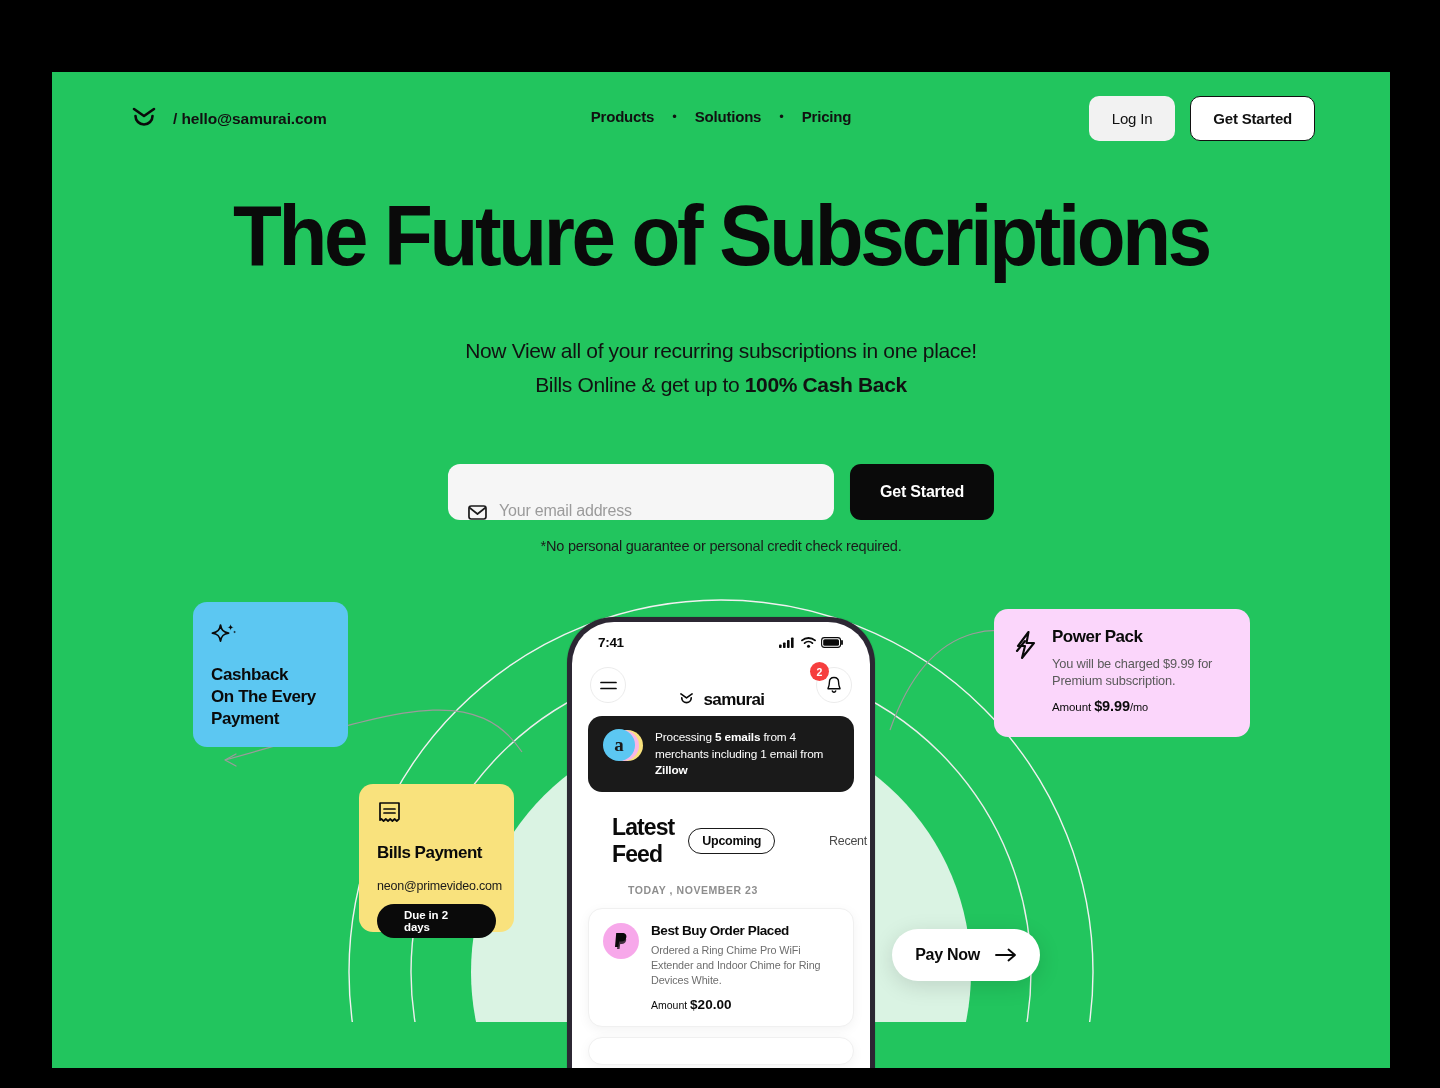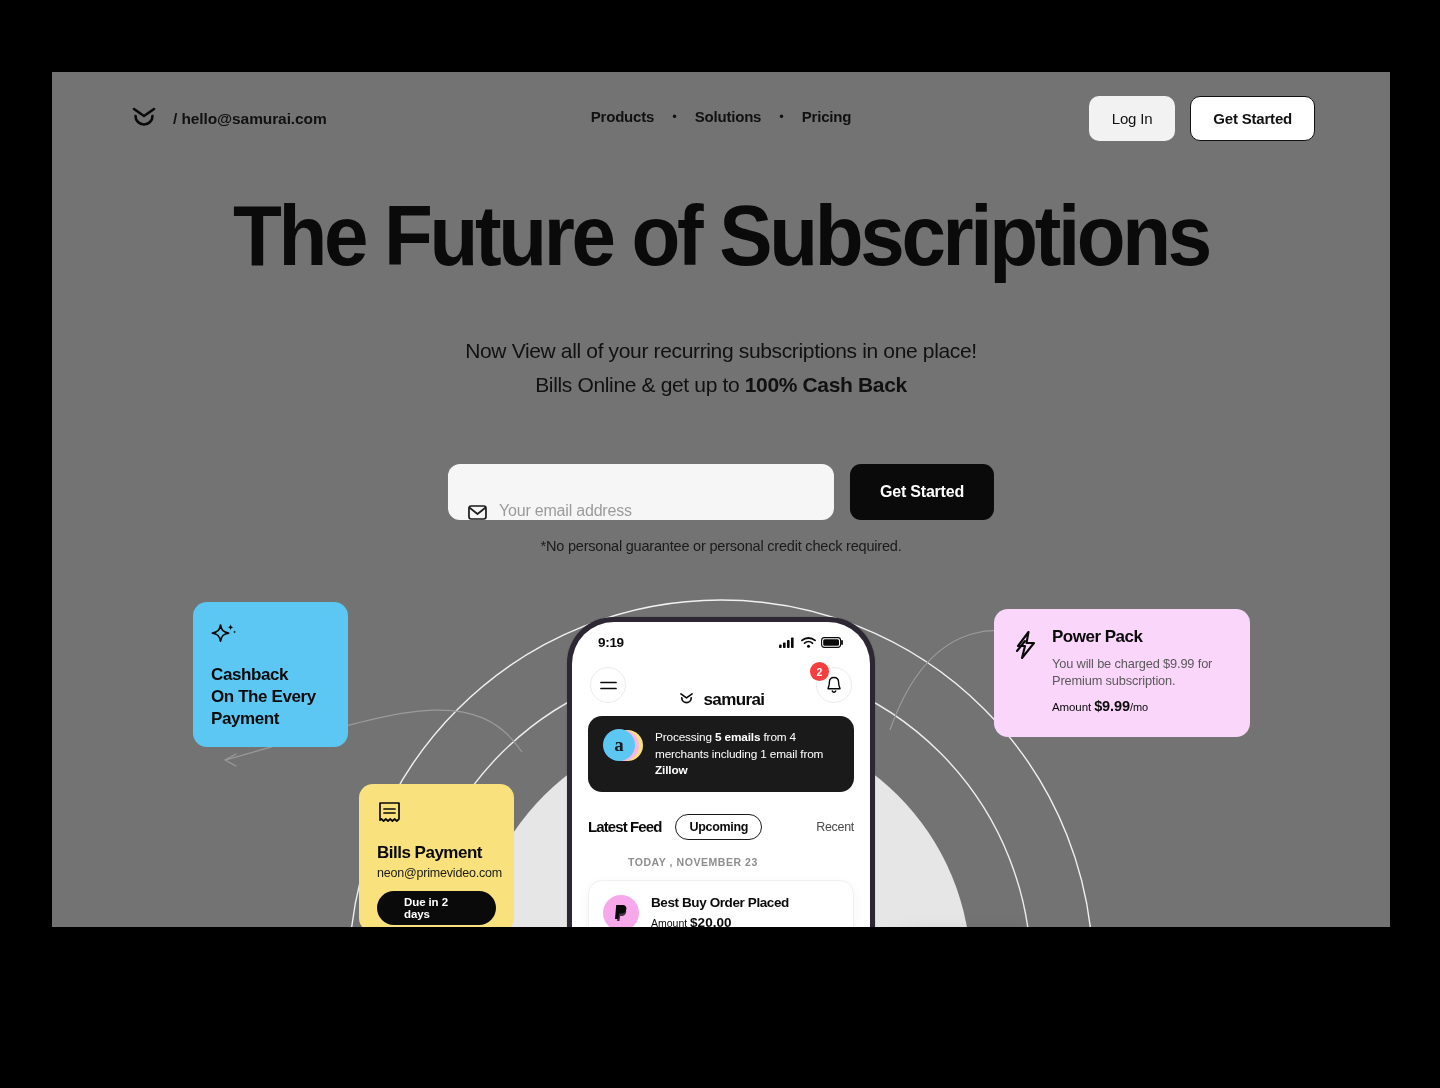--- a/index.html
+++ b/index.html
@@ -7,22 +7,22 @@
     width:1440px; height:1088px; overflow:hidden;
     background:#000;
     font-family:"Liberation Sans", sans-serif;
     -webkit-font-smoothing:antialiased;
   }
 
   
   #frame {
     position:absolute;
     left:52px; top:72px;
-    width:1338px; height:855px;
-    background:#737373;
+    width:1338px; height:996px;
+    background:#22c55e;
     overflow:hidden;
   }
 
   
   .header {
     position:absolute; left:0; top:0;
     width:100%; height:100px;
     display:flex; align-items:center;
   }
   .brand {
@@ -134,21 +134,21 @@
   
   .card-bills {
     position:absolute; left:307px; top:712px;
     width:155px; height:148px;
     background:#f9e27d; border-radius:14px;
     padding:16px 18px;
   }
   .card-bills .ico { width:25px; height:25px; display:block; margin-bottom:18px; }
   .card-bills .title {
     font-size:17px; font-weight:800; color:#0a0a0a;
-    letter-spacing:-0.5px; margin-bottom:3px;
+    letter-spacing:-0.5px; margin-bottom:16px;
   }
   .card-bills .email {
     font-size:12.5px; color:#1a1a1a; letter-spacing:-0.2px; margin-bottom:11px;
   }
   .card-bills .badge {
     display:inline-block; background:#0a0a0a; color:#fff;
     border-radius:20px; padding:5px 27px;
     font-size:11.5px; font-weight:700; letter-spacing:-0.1px;
   }
 
@@ -251,21 +251,21 @@
   .notify-text {
     font-size:11.8px; line-height:16.5px; color:#fff;
     letter-spacing:-0.15px;
   }
   .notify-text b { font-weight:700; }
 
   .feed-head {
     display:flex; align-items:center; gap:14px;
     margin-top:22px;
   }
-  .feed-title { font-size:15px; font-weight:800; color:#0a0a0a; letter-spacing:-0.9px; }
+  .feed-title { font-size:23px; font-weight:800; color:#0a0a0a; letter-spacing:-0.9px;margin-left:24px; }
   .chip-active {
     border:1.4px solid #1a1a1a; border-radius:20px;
     padding:5px 13px; font-size:12.5px; font-weight:700;
     color:#0a0a0a; letter-spacing:-0.3px; cursor:pointer;
   }
   .chip-idle {
     font-size:12.5px; color:#4a4a4a; letter-spacing:-0.3px; cursor:pointer;padding-left:40px;
   }
   .feed-date {
     margin-top:16px; font-size:10.5px; font-weight:700;
@@ -406,21 +406,21 @@
     <svg width="22" height="14" viewBox="0 0 22 14">
       <line x1="1" y1="7" x2="19" y2="7" stroke="#0a0a0a" stroke-width="1.9" stroke-linecap="round"></line>
       <path d="M13.5 1.5 L20 7 L13.5 12.5" fill="none" stroke="#0a0a0a" stroke-width="1.9" stroke-linecap="round" stroke-linejoin="round"></path>
     </svg>
   </button>
 
   <div class="phone">
     <div class="phone-screen">
 
       <div class="status-bar">
-        <span class="status-time">9:19</span>
+        <span class="status-time">7:41</span>
         <span class="status-icons">
           <svg width="17" height="11" viewBox="0 0 17 11">
             <rect x="0" y="7.5" width="2.6" height="3.5" rx="0.8" fill="#0a0a0a"></rect>
             <rect x="4" y="5.5" width="2.6" height="5.5" rx="0.8" fill="#0a0a0a"></rect>
             <rect x="8" y="3" width="2.6" height="8" rx="0.8" fill="#0a0a0a"></rect>
             <rect x="12" y="0.5" width="2.6" height="10.5" rx="0.8" fill="#0a0a0a"></rect>
           </svg>
           <svg width="15" height="11" viewBox="0 0 15 11">
             <path d="M1 3.4 A 10 10 0 0 1 14 3.4" fill="none" stroke="#0a0a0a" stroke-width="1.8" stroke-linecap="round"></path>
             <path d="M3.6 6.1 A 6 6 0 0 1 11.4 6.1" fill="none" stroke="#0a0a0a" stroke-width="1.8" stroke-linecap="round"></path>
@@ -480,20 +480,21 @@
 
       <div class="feed-card">
         <div class="feed-ico">
           <svg width="16" height="18" viewBox="0 0 16 18">
             <path d="M3.2 1 H9.2 C 12.4 1 13.9 2.8 13.3 5.5 C 12.8 8 11 9.4 8.3 9.4 H6.2 L5.3 15 H2 Z" fill="#0a0a0a"></path>
             <path d="M5.6 5 H10.2 C 12.6 5 13.6 6.5 13.1 8.6 C 12.6 10.8 11 12 8.8 12 H7.2 L6.5 17 H4 Z" fill="#0a0a0a" opacity="0.75"></path>
           </svg>
         </div>
         <div>
           <div class="feed-item-title">Best Buy Order Placed</div>
+          <div class="feed-item-desc">Ordered  a Ring Chime Pro WiFi Extender and Indoor Chime for Ring Devices White.</div>
           <div class="feed-item-amount"><span>Amount </span><b>$20.00</b></div>
         </div>
       </div>
 
       <div class="feed-card-peek"></div>
 
     </div>
   </div>
 
 </div>

